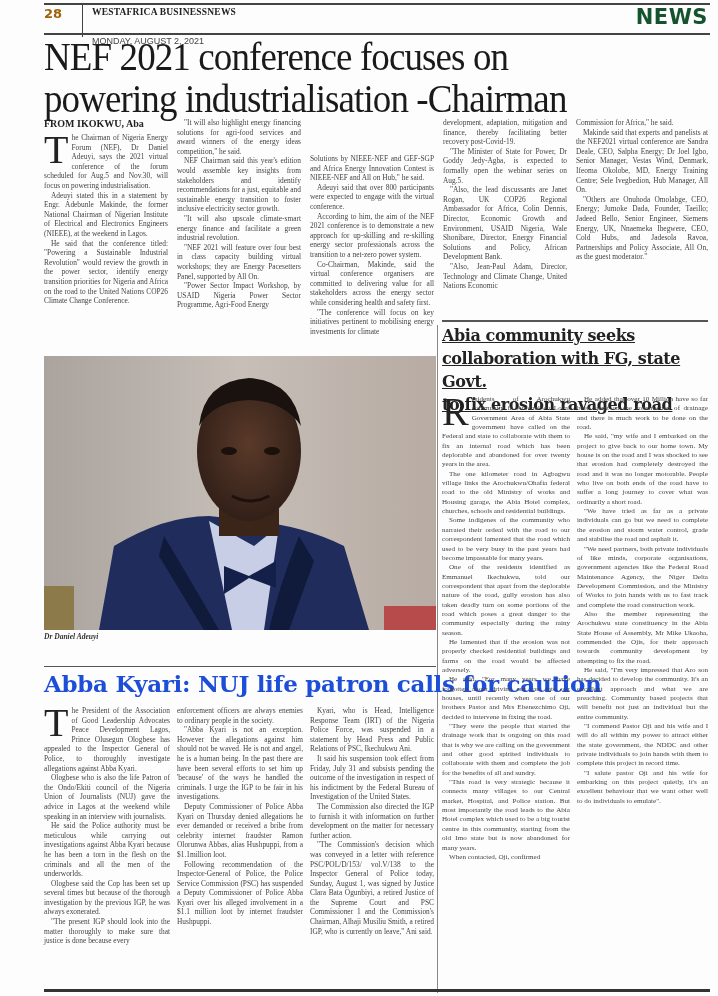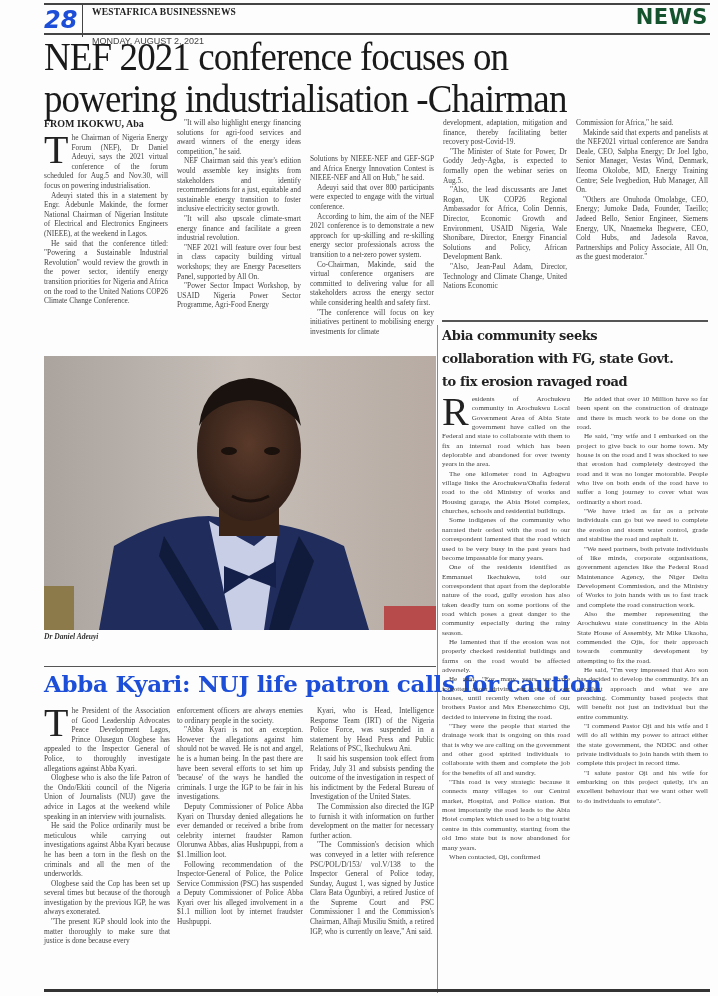--- a/index.html
+++ b/index.html
@@ -1,38 +1,38 @@
 <!DOCTYPE html>
 <html><head>
 <meta charset="utf-8">
 <style>
   html,body{margin:0;padding:0;background:#ffffff;}
   body{width:718px;height:996px;position:relative;overflow:hidden;font-family:"DejaVu Serif",serif;color:#222;}
   .page{position:absolute;left:0;top:0;width:718px;height:996px;background:#fdfdfd;}
   
   .hdr{position:absolute;left:44px;top:3px;width:666px;height:28px;border-top:2px solid #444;border-bottom:2px solid #444;}
-  .pgnum{position:absolute;left:0;top:1px;font-family:"DejaVu Sans",sans-serif;font-weight:bold;font-size:24px;color:#1d4ed8;letter-spacing:0px;font-style:italic;}
+  .pgnum{position:absolute;left:0;top:1px;font-family:"DejaVu Sans",sans-serif;font-weight:bold;font-size:13px;color:#a16207;letter-spacing:0px;}
   .hdr-sep{position:absolute;left:38px;top:-2px;width:1px;height:34px;background:#444;}
   .paper{position:absolute;left:48px;top:2px;font-family:"Liberation Serif",serif;font-size:9.5px;font-weight:bold;color:#222;letter-spacing:0.2px;}
   .date{position:absolute;left:48px;top:13px;font-family:"Liberation Sans",sans-serif;font-size:9px;color:#444;margin-top:18px;}
   .section{position:absolute;right:2px;top:0px;font-family:"DejaVu Sans",sans-serif;font-weight:bold;font-size:21px;color:#14532d;letter-spacing:0.5px;}
   
   .headline{position:absolute;left:44px;top:37px;width:670px;font-family:"Liberation Serif",serif;font-size:37px;line-height:38px;color:#1a1a1a;letter-spacing:-0.9px;transform:scaleY(1.08);transform-origin:top left;}
   .byline{position:absolute;left:44px;top:118px;font-family:"Liberation Serif",serif;font-weight:bold;font-size:10px;color:#222;}
   .col{position:absolute;font-family:"Liberation Serif",serif;font-size:7.4px;line-height:9.6px;color:#444;text-align:justify;}
   .col p{margin:0;text-indent:7px;}
   .col p.first{text-indent:0;}
   .dropcap{float:left;font-family:"Liberation Serif",serif;font-size:40px;line-height:32px;margin:1px 3px 0 0;color:#222;}
   .vsep{position:absolute;width:1px;background:#888;}
   
   .photo{position:absolute;left:44px;top:356px;width:392px;height:274px;overflow:hidden;background:#b8aea6;}
   .caption{position:absolute;left:44px;top:632px;font-family:"Liberation Serif",serif;font-style:italic;font-weight:bold;font-size:7.5px;color:#333;text-align:center;}
   .rule{position:absolute;background:#555;}
   .head2{position:absolute;left:44px;top:673px;font-family:"DejaVu Serif",serif;font-weight:bold;font-size:23px;line-height:22px;color:#1d4ed8;letter-spacing:-0.3px;}
-  .head3{position:absolute;left:442px;top:324px;width:270px;font-family:"DejaVu Serif",serif;font-weight:bold;font-size:13px;line-height:23px;color:#222;letter-spacing:-0.4px;}
+  .head3{position:absolute;left:442px;top:324px;width:270px;font-family:"DejaVu Serif",serif;font-weight:bold;font-size:16px;line-height:23px;color:#222;letter-spacing:-0.4px;text-decoration:underline;}
 </style>
 </head>
 <body>
 
 <div class="page">
 
   <div class="hdr">
     <span class="pgnum">28</span>
     <span class="hdr-sep"></span>
     <span class="paper">WESTAFRICA BUSINESSNEWS</span>
@@ -117,21 +117,21 @@
   </div>
   <div class="caption">Dr Daniel Adeuyi</div>
 
   <div class="rule" style="left:44px;top:666px;width:392px;height:1px;"></div>
   <div class="head2">Abba Kyari: NUJ life patron calls for caution</div>
 
   <div class="col" style="left:44px;top:706px;width:126px;">
     <span class="dropcap">T</span>
     <p class="first">he President of the Association of Good Leadership Advocates Peace Development Lagos, Prince Olusegun Ologbese has appealed to the Inspector General of Police, to thoroughly investigate allegations against Abba Kyari.</p>
     <p>Ologbese who is also the life Patron of the Ondo/Ekiti council of the Nigeria Union of Journalists (NUJ) gave the advice in Lagos at the weekend while speaking in an interview with journalists.</p>
-    <p>He said the Police ordinarily must be meticulous while carrying out investigations against Abba Kyari because he has been a torn in the flesh on the criminals and all the men of the underworlds.</p>
+    <p>He said the Police authority must be meticulous while carrying out investigations against Abba Kyari because he has been a torn in the flesh on the criminals and all the men of the underworlds.</p>
     <p>Ologbese said the Cop has been set up several times but because of the thorough investigation by the previous IGP, he was always exonerated.</p>
     <p>"The present IGP should look into the matter thoroughly to make sure that justice is done because every</p>
   </div>
   <div class="col" style="left:177px;top:706px;width:126px;">
     <p class="first">enforcement officers are always enemies to ordinary people in the society.</p>
     <p>"Abba Kyari is not an exception. However the allegations against him should not be waved. He is not and angel, he is a human being. In the past there are have been several efforts to set him up 'because' of the ways he handled the criminals. I urge the IGP to be fair in his investigations.</p>
     <p>Deputy Commissioner of Police Abba Kyari on Thursday denied allegations he ever demanded or received a bribe from celebrity internet fraudster Ramon Olorunwa Abbas, alias Hushpuppi, from a $1.1million loot.</p>
     <p>Following recommendation of the Inspector-General of Police, the Police Service Commission (PSC) has suspended a Deputy Commissioner of Police Abba Kyari over his alleged involvement in a $1.1 million loot by internet fraudster Hushpuppi.</p>
   </div>
   <div class="col" style="left:310px;top:706px;width:124px;">

